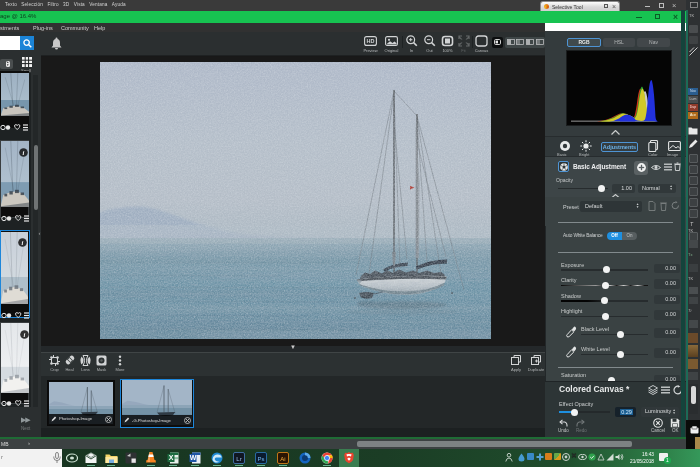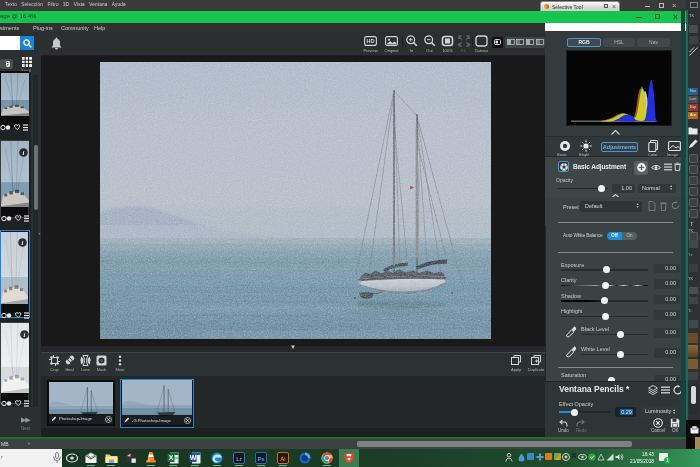--- a/index.html
+++ b/index.html
@@ -686,21 +686,21 @@
         <div class="abs" style="left:36px;top:322.7px;width:67px;height:1.6px;background:#272c2e"></div>
         <div class="abs" style="left:71.5px;top:319.9px;width:7px;height:7px;background:#f2f3f3;border-radius:50%"></div>
         <div class="abs" style="left:109px;top:317.2px;width:26px;height:9.5px;background:#31383a;border-radius:2px;font-size:5.5px;color:#d4d6d7;text-align:right;line-height:9px;padding-right:4px">0.00</div>
         <div class="abs" style="left:13px;top:335.5px;width:115px;height:1px;background:#828a8d"></div>
         <div class="abs" style="left:16px;top:340.5px;font-size:5.5px;color:#c9cccc">Saturation</div>
         <div class="abs" style="left:109px;top:343.5px;width:26px;height:6.5px;background:#31383a;border-radius:2px 2px 0 0;font-size:5.5px;color:#d4d6d7;text-align:right;line-height:8px;padding-right:4px">0.00</div>
         <div class="abs" style="left:63px;top:346px;width:7px;height:4px;background:#f2f3f3;border-radius:4px 4px 0 0"></div>
       </div>
 
  <div class="abs" style="left:0;top:350px;width:141px;height:56px;background:#2d3536;border-top:1px solid #1f2426"></div>
- <div class="abs" style="left:14px;top:353px;font-size:8.5px;color:#e8eaea;font-weight:bold">Ventana Pencils *</div>
+ <div class="abs" style="left:14px;top:353px;font-size:8.5px;color:#e8eaea;font-weight:bold">Colored Canvas *</div>
  <svg class="abs" style="left:103px;top:354px" width="10" height="10">
         <path d="M5 0.5 L9.5 3 L5 5.5 L0.5 3 Z" fill="none" stroke="#d5d8d9" stroke-width="0.9"></path>
         <path d="M0.5 5 L5 7.5 L9.5 5" fill="none" stroke="#d5d8d9" stroke-width="0.9"></path>
         <path d="M0.5 7 L5 9.5 L9.5 7" fill="none" stroke="#d5d8d9" stroke-width="0.9"></path>
       </svg>
  <svg class="abs" style="left:116px;top:355px" width="9" height="8">
         <g stroke="#d5d8d9" stroke-width="1.3">
           <line x1="0" y1="1.2" x2="9" y2="1.2"></line>
           <line x1="0" y1="4" x2="9" y2="4"></line>
           <line x1="0" y1="6.8" x2="9" y2="6.8"></line>

